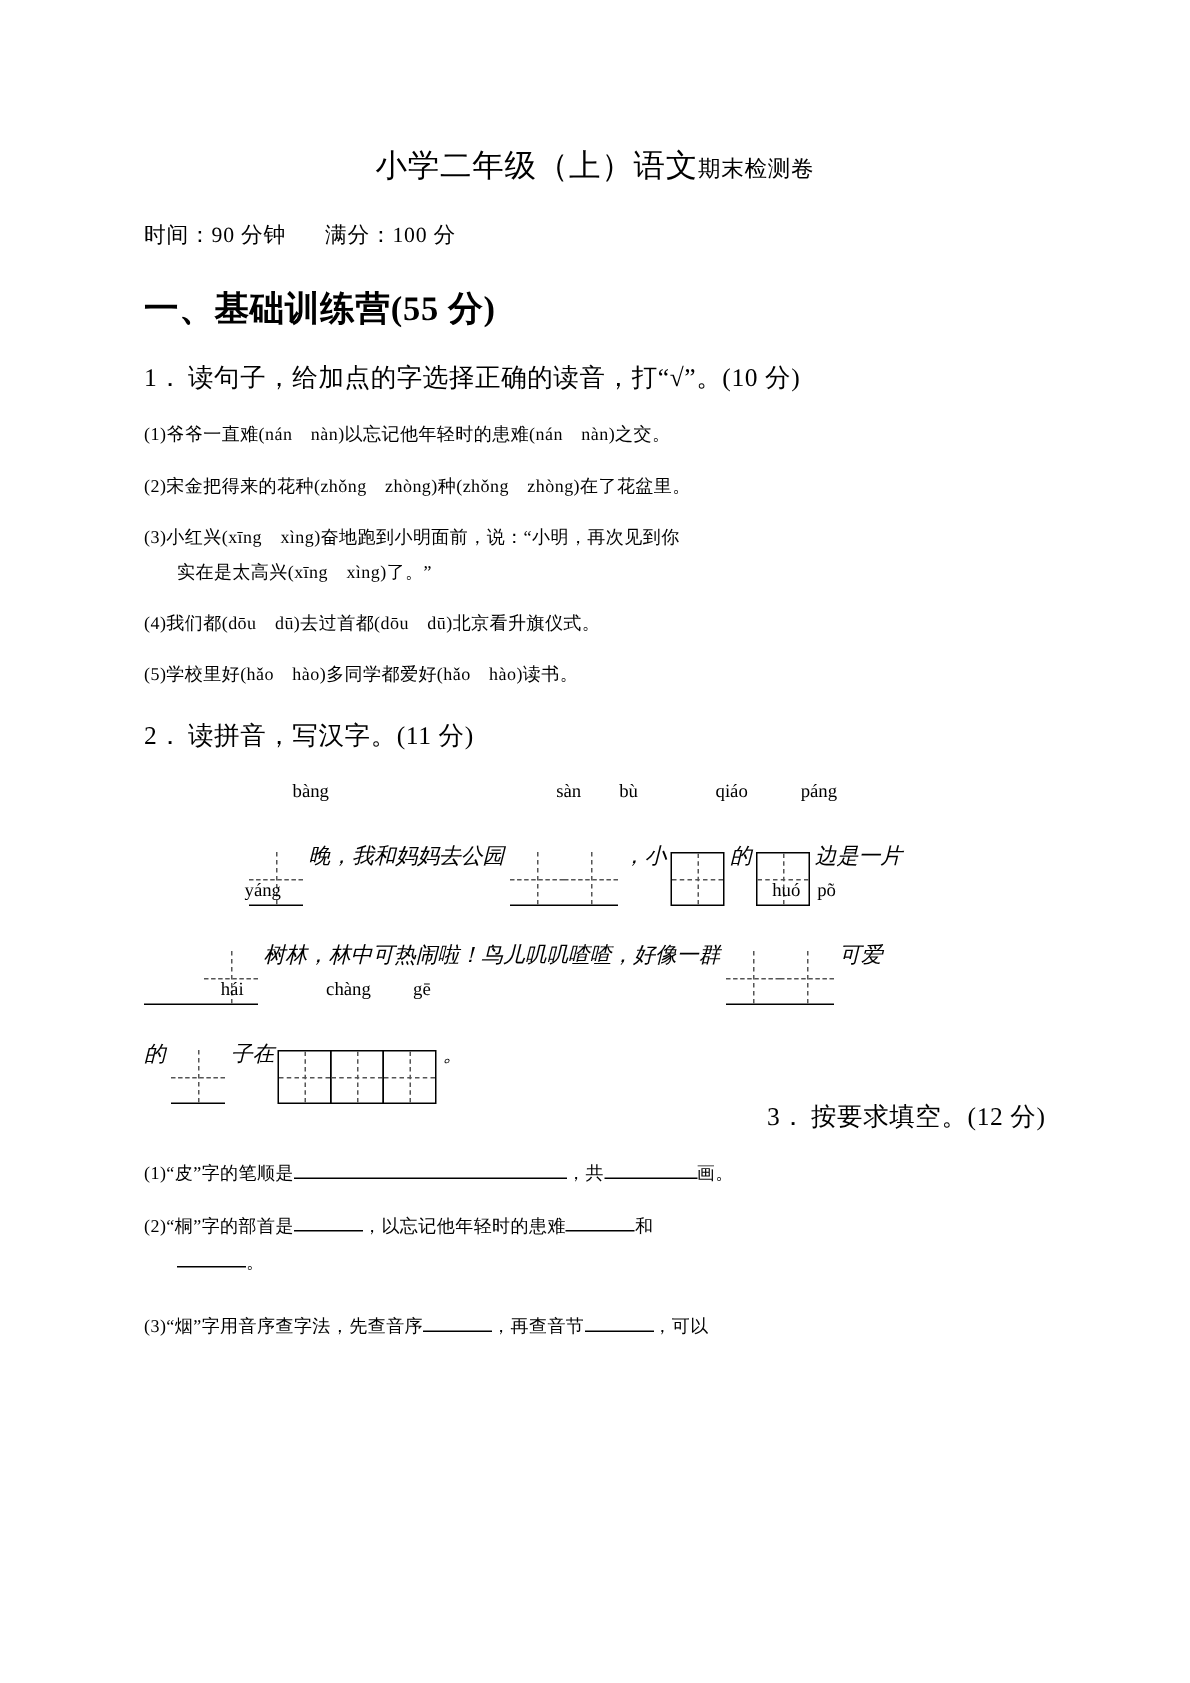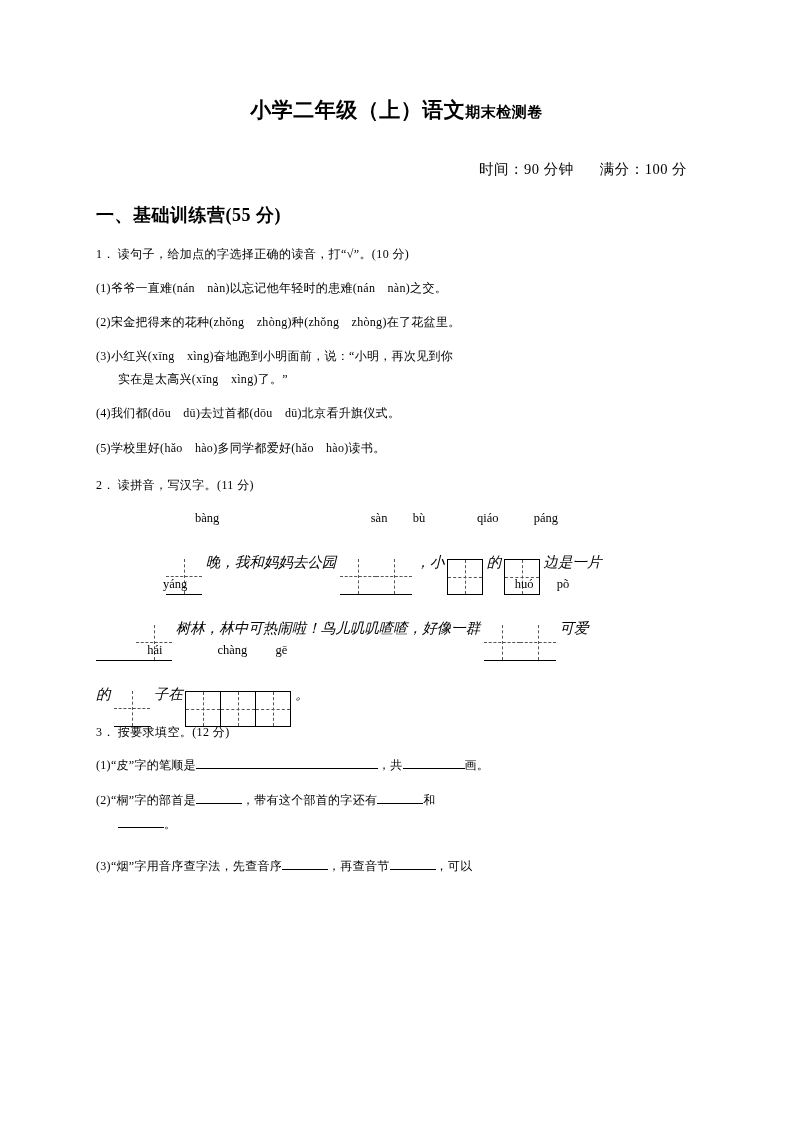--- a/index.html
+++ b/index.html
@@ -18,43 +18,42 @@
   .page {
     position: relative;
     width: 793px;
     height: 1122px;
     box-sizing: border-box;
     padding: 0 96px;
   }
   .doc-title {
     text-align: center;
     font-size: 20px;
-    font-weight: bold;
+    font-weight: normal;
     margin-top: 96px;
     letter-spacing: 0.5px;
     white-space: nowrap;
   }
   .doc-title .title-main { font-size: 21px; }
   .doc-title .title-sub  { font-size: 15px; }
   .meta-line {
-    text-align: right;
     font-size: 14.5px;
-    margin-top: 36px;
+    margin-top: 23px;
     padding-right: 10px;
     letter-spacing: 0.5px;
   }
   .meta-line .gap { display: inline-block; width: 26px; }
   .section-head {
-    font-size: 18px;
+    font-size: 23px;
     font-weight: bold;
     margin-top: 24px;
     letter-spacing: 0.5px;
   }
   .q {
-    font-size: 12px;
+    font-size: 17px;
     margin-top: 18px;
     line-height: 1.55;
     letter-spacing: 0.4px;
   }
   .q-num { margin-right: 3px; }
   .sub {
     font-size: 12px;
     margin-top: 14px;
     line-height: 1.7;
     letter-spacing: 0.3px;
@@ -198,21 +197,21 @@
     </div>
 
     <div class="wrow">
       <span class="gridgrp">
         <span class="pylab" style="left:42px;">yáng</span>
         <span class="cells"><span class="u-pre"></span><span class="underline-cell"><span class="vline"></span><span class="hline"></span></span></span>
       </span>
       <span class="txt">树林，林中可热闹啦！鸟儿叽叽喳喳，好像一群</span>
       <span class="gridgrp">
         <span class="pylab" style="left:6px;">huó</span>
-        <span class="pylab" style="left:48px;">põ</span>
+        <span class="pylab" style="left:36px;">põ</span>
         <span class="cells"><span class="underline-cell"><span class="vline"></span><span class="hline"></span></span><span class="underline-cell"><span class="vline"></span><span class="hline"></span></span></span>
       </span>
       <span class="txt">可爱</span>
     </div>
 
     <div class="wrow">
       <span class="txt">的</span>
       <span class="gridgrp">
         <span class="pylab" style="left:8px;">hái</span>
         <span class="cells"><span class="underline-cell"><span class="vline"></span><span class="hline"></span></span></span>
@@ -221,30 +220,30 @@
       <span class="gridgrp">
         <span class="pylab" style="left:6px;">chàng</span>
         <span class="pylab" style="left:64px;">gē</span>
         <span class="cells"><span class="cell"><span class="vline"></span><span class="hline"></span></span><span class="cell"><span class="vline"></span><span class="hline"></span></span><span class="cell"><span class="vline"></span><span class="hline"></span></span></span>
       </span>
       <span class="txt">。</span>
     </div>
 
   </div>
 
-  <div class="q" style="margin-top:14px;">
+  <div class="q" style="margin-top:14px;text-align:right;">
     <span class="q-num">3．</span><span>按要求填空。(12 分)</span>
   </div>
 
   <div class="sub">
     <span>(1)“皮”字的笔顺是</span><span class="blank-ul ul-xl"></span><span>，共</span><span class="blank-ul ul-m"></span><span>画。</span>
   </div>
 
   <div class="sub">
-    <span>(2)“桐”字的部首是</span><span class="blank-ul ul-s"></span><span>，带有这个部首的字还有</span><span class="blank-ul ul-s"></span><span>和</span>
+    <span>(2)“桐”字的部首是</span><span class="blank-ul ul-s"></span><span>，以忘记他年轻时的患难</span><span class="blank-ul ul-s"></span><span>和</span>
   </div>
 
   <div class="sub" style="margin-top:4px;">
     <span class="cont-indent"><span class="blank-ul ul-s"></span><span>。</span></span>
   </div>
 
   <div class="sub" style="margin-top:22px;">
     <span>(3)“烟”字用音序查字法，先查音序</span><span class="blank-ul ul-s"></span><span>，再查音节</span><span class="blank-ul ul-s"></span><span>，可以</span>
   </div>
 

